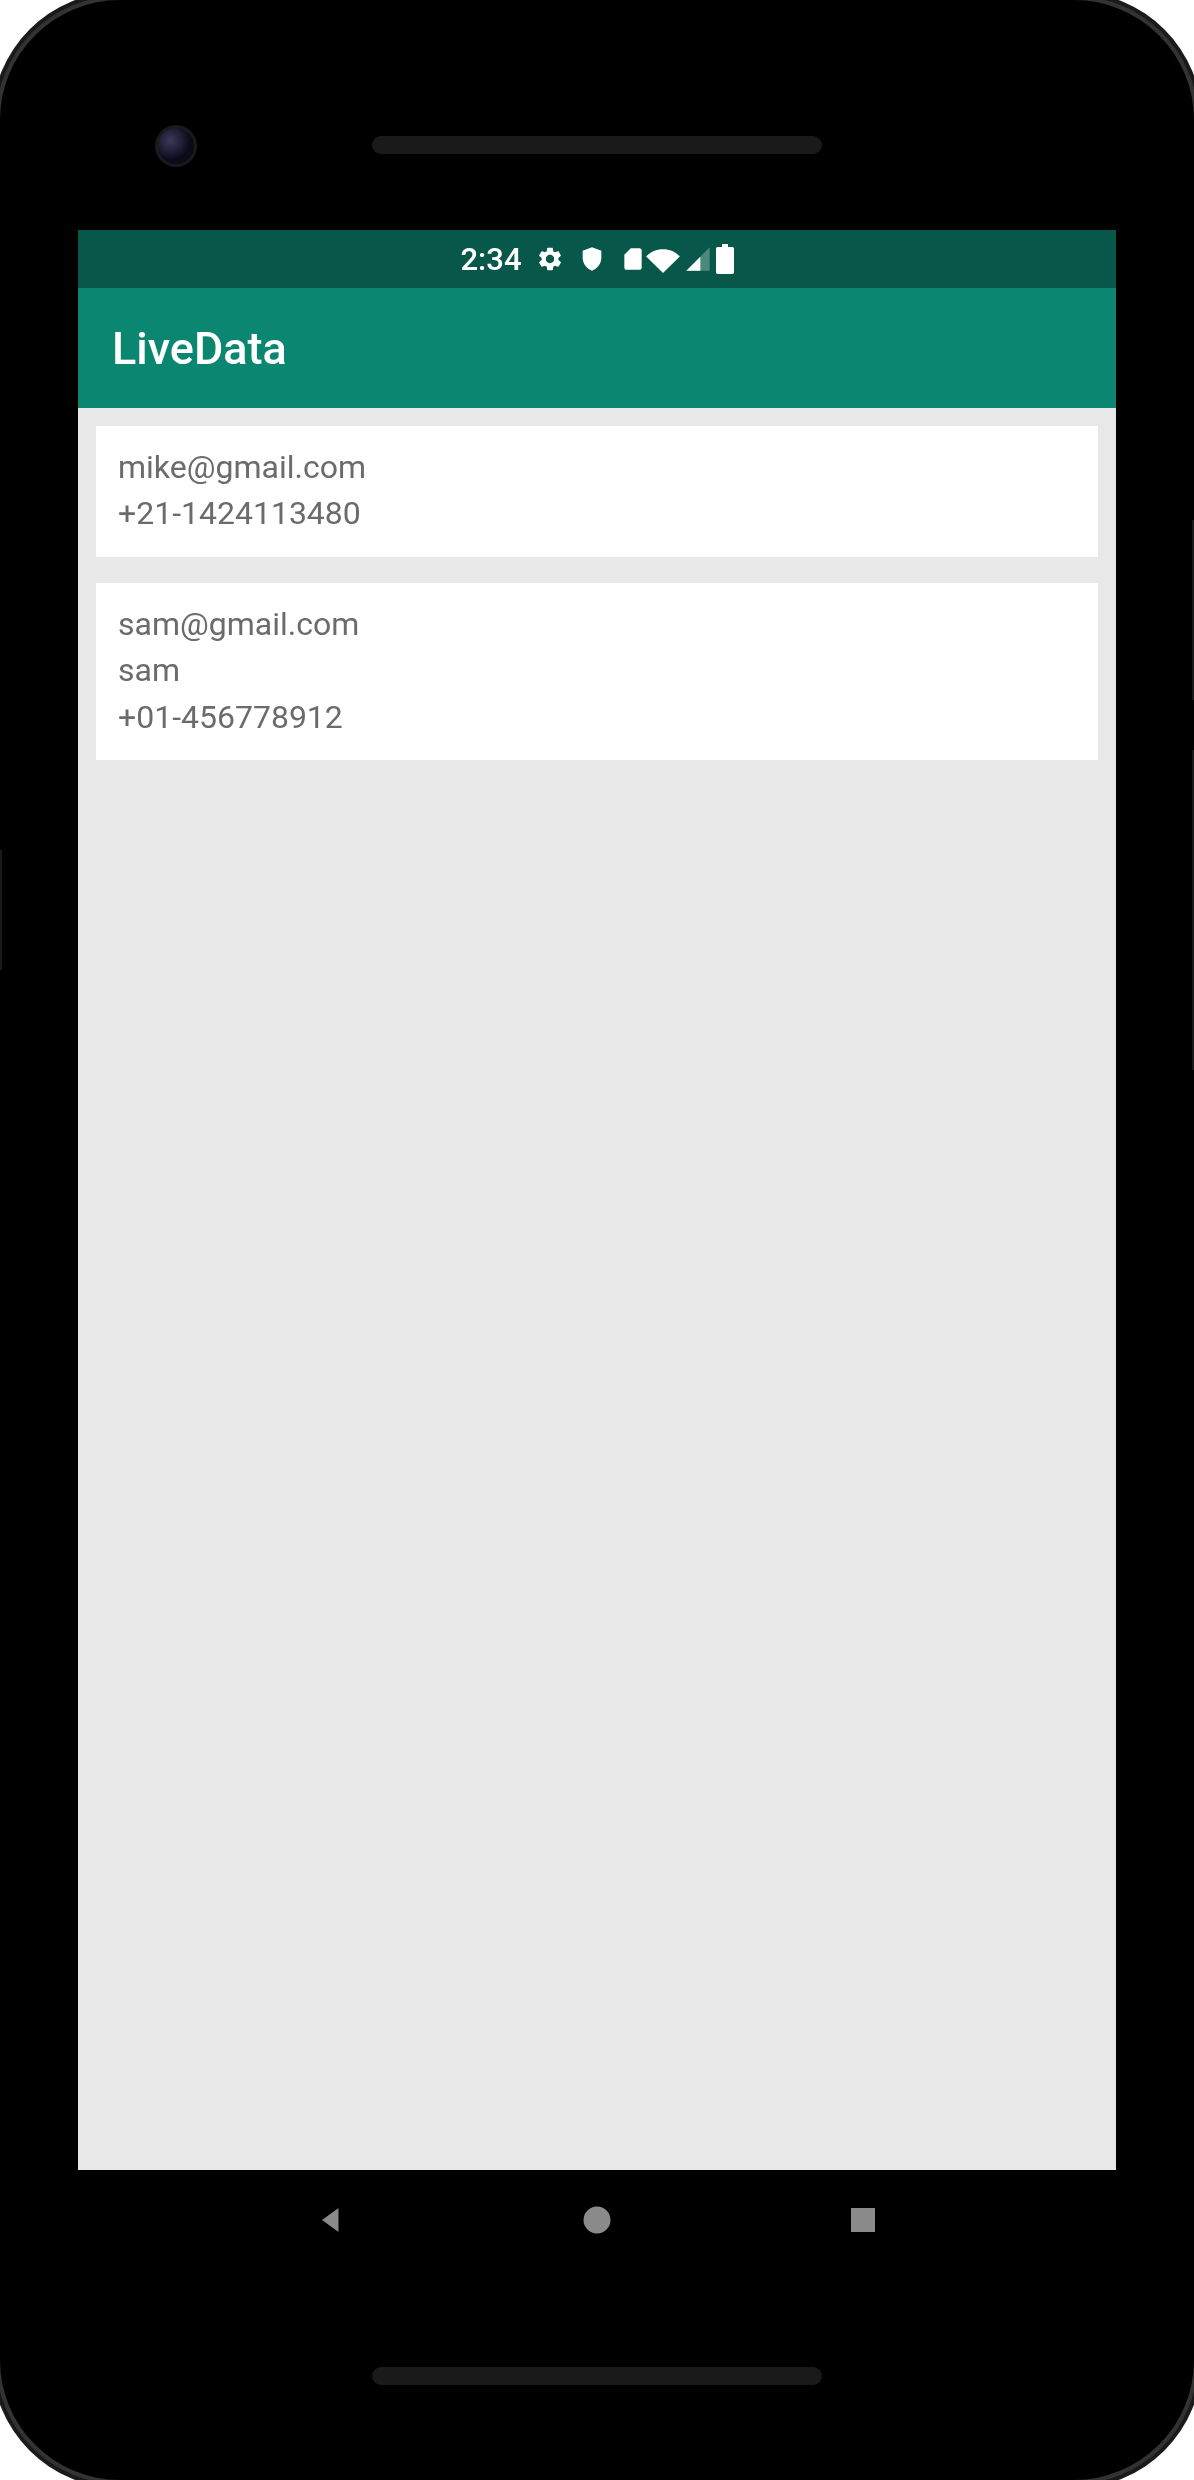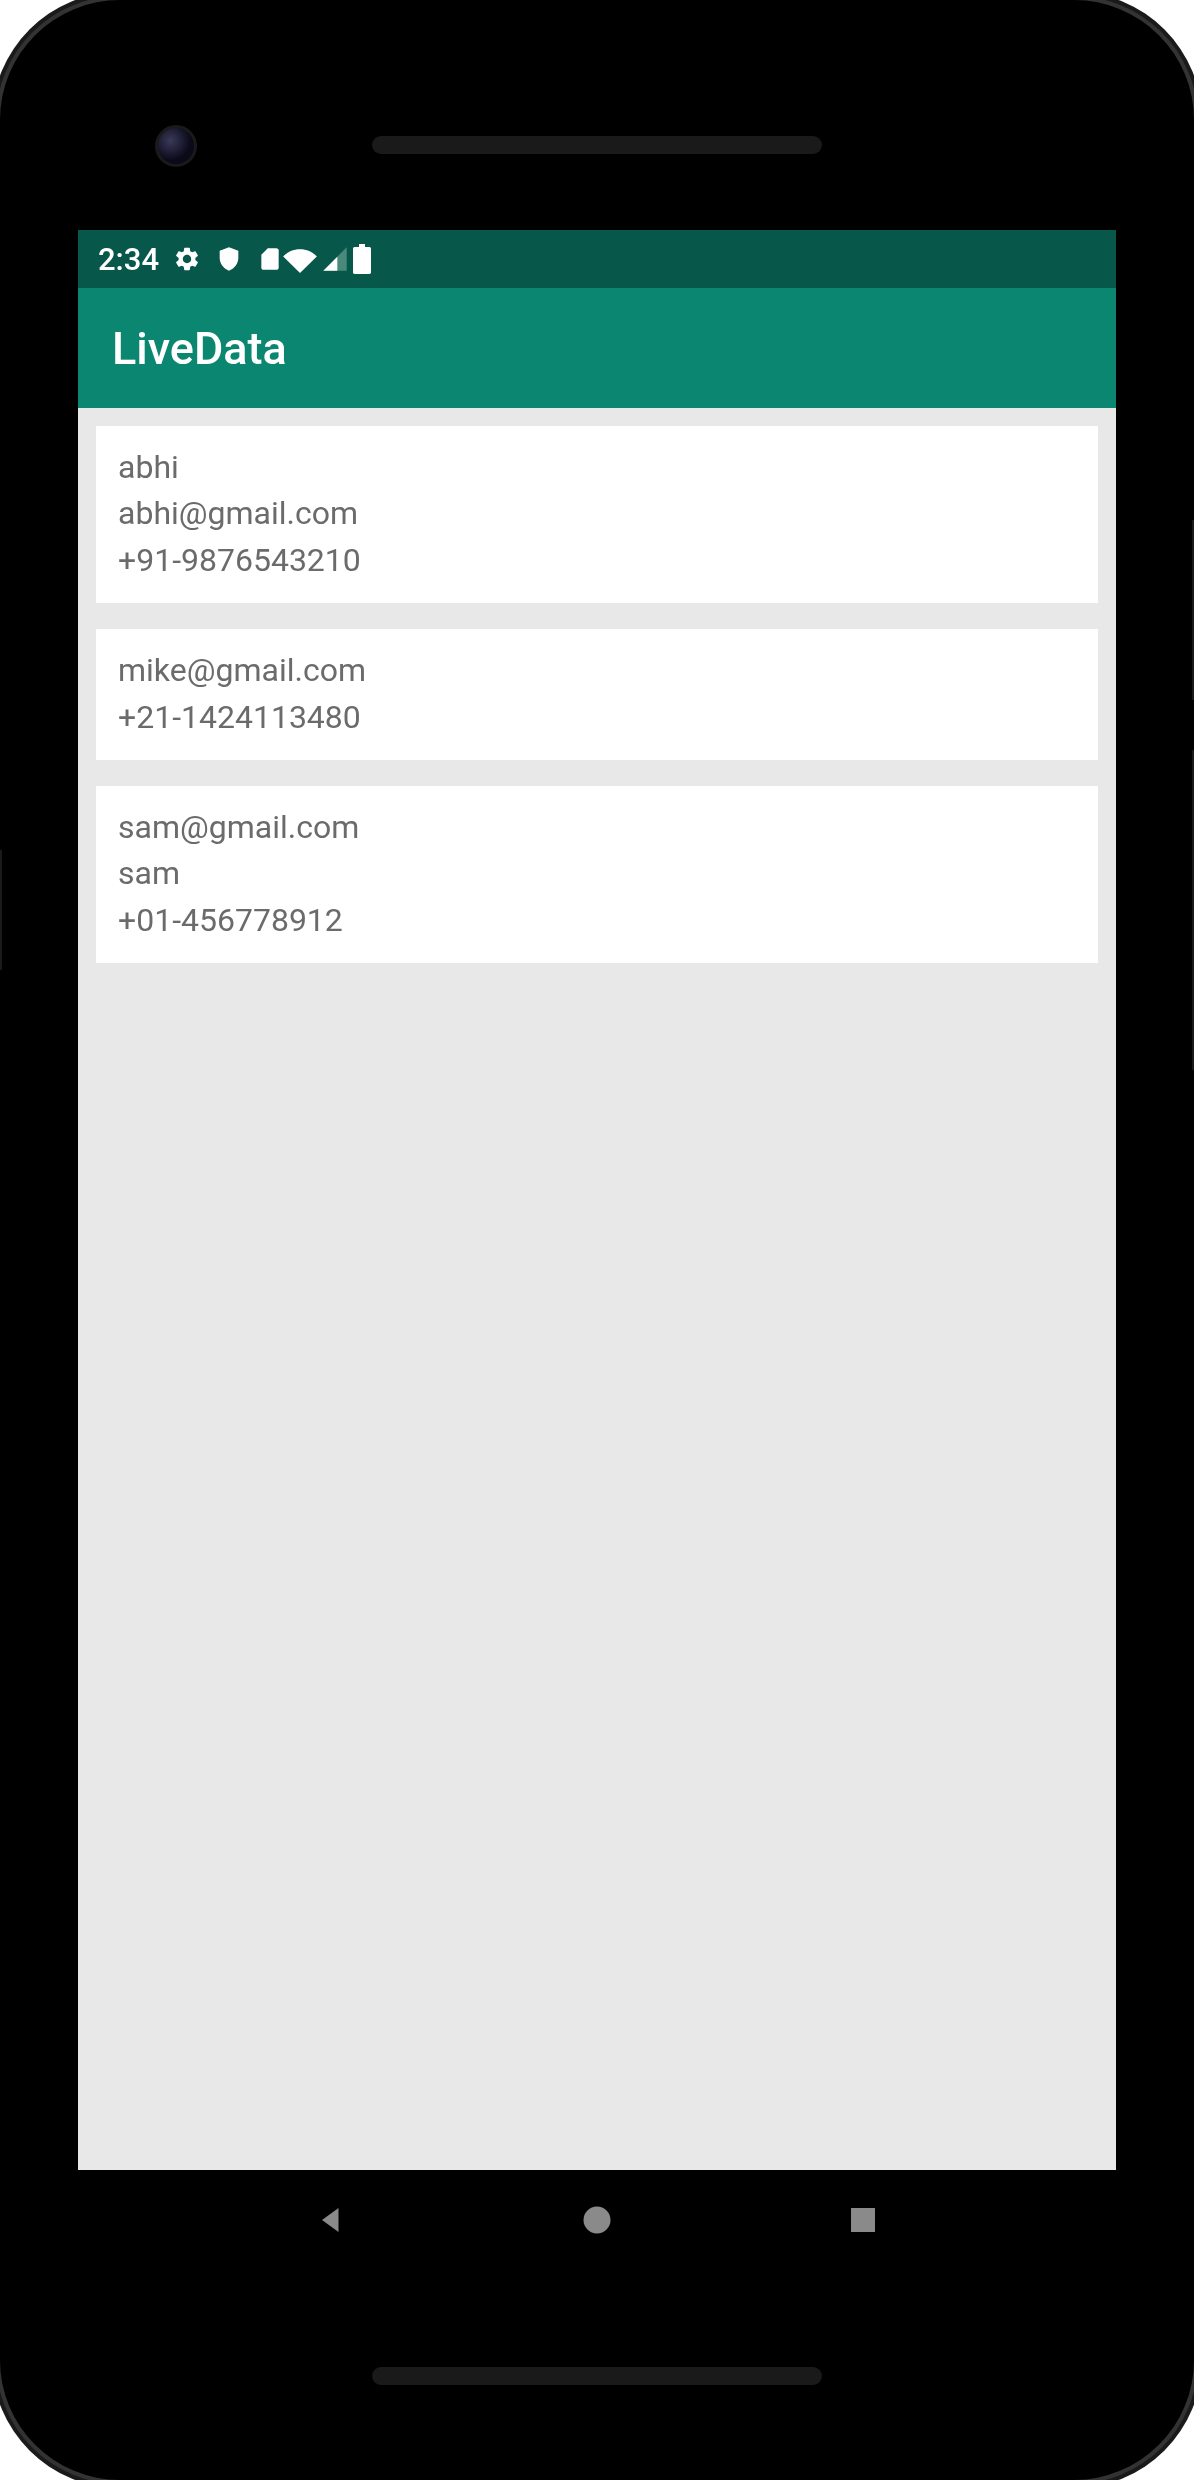--- a/index.html
+++ b/index.html
@@ -81,21 +81,21 @@
       bottom: 180px;
       background: #e8e8e8;
       overflow: hidden;
     }
     
     .status-bar {
       height: 58px;
       background: #07584a;
       display: flex;
       align-items: center;
-      justify-content: flex-start;
+      justify-content: center;
       padding: 0 20px;
       color: #ffffff;
     }
     
     .status-left {
       display: flex;
       align-items: center;
       gap: 14px;
     }
     
@@ -252,25 +252,20 @@
           </span>
         </div>
       </div>
 
       <div class="app-bar">
         <span class="app-title">LiveData</span>
       </div>
 
       <div class="content-area">
 
-        <div class="list-card">
-          <div class="card-text">abhi</div>
-          <div class="card-text">abhi@gmail.com</div>
-          <div class="card-text">+91-9876543210</div>
-        </div>
 
         <div class="list-card">
           <div class="card-text">mike@gmail.com</div>
           <div class="card-text">+21-1424113480</div>
         </div>
 
         <div class="list-card">
           <div class="card-text">sam@gmail.com</div>
           <div class="card-text">sam</div>
           <div class="card-text">+01-456778912</div>

